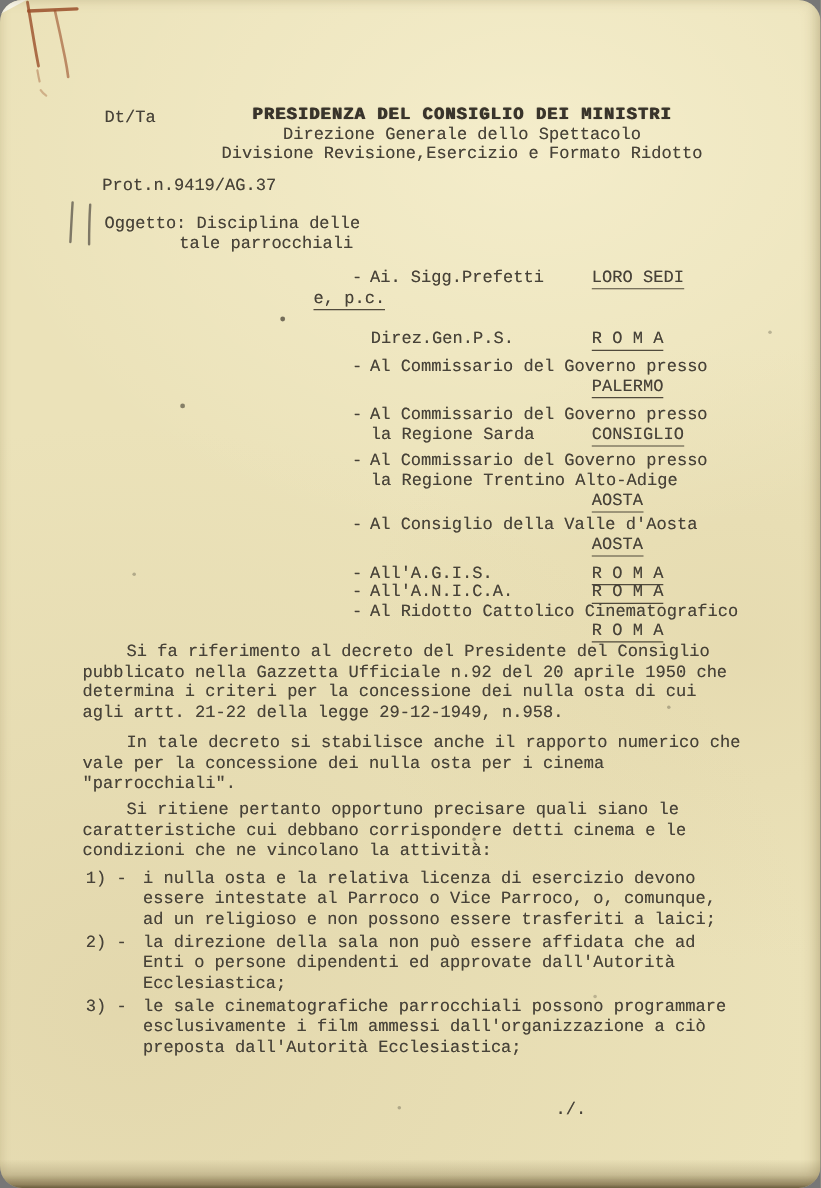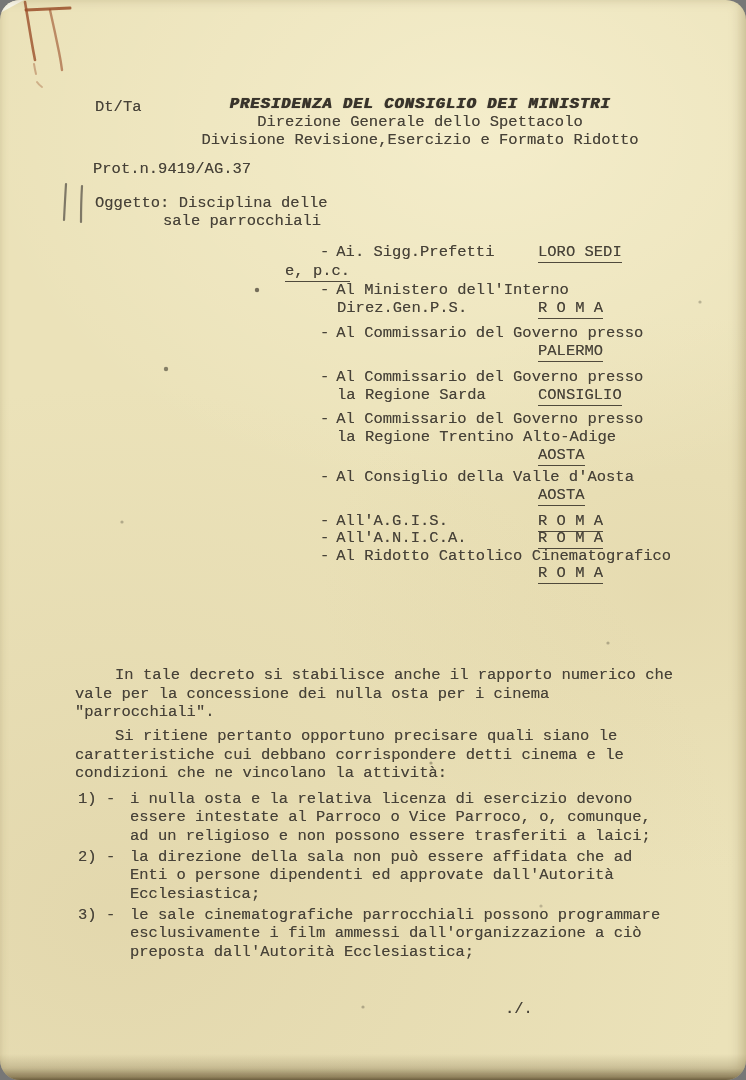--- a/index.html
+++ b/index.html
@@ -18,21 +18,21 @@
       var(--paper);
     text-shadow:0 0 .6px rgba(71,66,56,.55);
     border-radius:20px;
   }
   .page::after{content:"";position:absolute;inset:0;pointer-events:none;
     box-shadow:inset -6px 0 12px rgba(120,100,55,.22), inset 0 -5px 10px rgba(120,100,55,.18);}
   .t{position:absolute;font-size:15.5px;line-height:18px;white-space:pre;}
   .hdr{position:absolute;left:150px;top:0;width:540px;text-align:center;}
   .hline{font-size:15.5px;line-height:18px;white-space:pre;position:absolute;width:540px;}
   .org1{font-weight:bold;letter-spacing:1px;color:var(--title-ink);
-        text-shadow:.8px 0 0 currentColor,0 0 1px rgba(57,52,43,.55);font-style:italic;}
+        text-shadow:.8px 0 0 currentColor,0 0 1px rgba(57,52,43,.55);}
   .para{position:absolute;left:75px;width:604px;font-size:15.5px;line-height:18.5px;text-indent:40px;}
   .li-marker{position:absolute;left:78px;font-size:15.5px;white-space:pre;}
   .li-text{position:absolute;left:130px;width:540px;font-size:15.5px;line-height:18.3px;}
   .city{position:absolute;left:538px;width:122px;font-size:15.5px;white-space:pre;}
   .u{display:inline-block;border-bottom:1.6px solid rgba(62,56,45,.9);padding-bottom:1px;}
   .dash{margin-right:7px;}
   .specks{position:absolute;left:0;top:0;width:2px;height:2px;border-radius:50%;
     box-shadow:
       256px 289px 0 1.2px rgba(50,45,35,.65),
       165px 368px 0 1.2px rgba(50,45,35,.55),
@@ -72,28 +72,27 @@
   <div class="specks"></div>
 
   <div class="t" style="left:95px;top:98px">Dt/Ta</div>
   <div class="hdr">
     <div class="hline org1" style="top:95px">PRESIDENZA DEL CONSIGLIO DEI MINISTRI</div>
     <div class="hline" style="top:113px">Direzione Generale dello Spettacolo</div>
     <div class="hline" style="top:131px">Divisione Revisione,Esercizio e Formato Ridotto</div>
   </div>
   <div class="t" style="left:93px;top:160px">Prot.n.9419/AG.37</div>
   <div class="t" style="left:95px;top:194px">Oggetto: Disciplina delle</div>
-  <div class="t" style="left:163px;top:212px">sale parrocchiali</div>
+  <div class="t" style="left:163px;top:212px">tale parrocchiali</div>
 
   <div class="t" style="left:320px;top:243px"><span class="dash">-</span><span>Ai. Sigg.Prefetti</span></div>
   <div class="city" style="top:243px"><span class="u">LORO SEDI</span></div>
 
   <div class="t" style="left:285px;top:262px"><span class="u">e, p.c.</span></div>
 
-  <div class="t" style="left:320px;top:281px"><span class="dash">-</span><span>Al Ministero dell'Interno</span></div>
   <div class="t" style="left:337px;top:299px">Direz.Gen.P.S.</div>
   <div class="city" style="top:299px"><span class="u">R O M A</span></div>
 
   <div class="t" style="left:320px;top:324px"><span class="dash">-</span><span>Al Commissario del Governo presso</span></div>
   <div class="city" style="top:342px"><span class="u">PALERMO</span></div>
 
   <div class="t" style="left:320px;top:368px"><span class="dash">-</span><span>Al Commissario del Governo presso</span></div>
   <div class="t" style="left:337px;top:386px">la Regione Sarda</div>
   <div class="city" style="top:386px"><span class="u">CONSIGLIO</span></div>
 
@@ -106,20 +105,21 @@
 
   <div class="t" style="left:320px;top:512px"><span class="dash">-</span><span>All'A.G.I.S.</span></div>
   <div class="city" style="top:512px"><span class="u">R O M A</span></div>
 
   <div class="t" style="left:320px;top:529px"><span class="dash">-</span><span>All'A.N.I.C.A.</span></div>
   <div class="city" style="top:529px"><span class="u">R O M A</span></div>
 
   <div class="t" style="left:320px;top:547px"><span class="dash">-</span><span>Al Ridotto Cattolico Cinematografico</span></div>
   <div class="city" style="top:564px"><span class="u">R O M A</span></div>
 
+  <div class="para" style="top:583px">Si fa riferimento al decreto del Presidente del Consiglio pubblicato nella Gazzetta Ufficiale n.92 del 20 aprile 1950 che determina i criteri per la concessione dei nulla osta di cui agli artt. 21-22 della legge 29-12-1949, n.958.</div>
   <div class="para" style="top:727px">Si ritiene pertanto opportuno precisare quali siano le caratteristiche cui debbano corrispondere detti cinema e le condizioni che ne vincolano la attività:</div>
   <div class="para" style="top:666px">In tale decreto si stabilisce anche il rapporto numerico che vale per la concessione dei nulla osta per i cinema "parrocchiali".</div>
 
   <div class="li-marker" style="top:790px">1) -</div>
   <div class="li-text" style="top:790px">i nulla osta e la relativa licenza di esercizio devono essere intestate al Parroco o Vice Parroco, o, comunque, ad un religioso e non possono essere trasferiti a laici;</div>
 
   <div class="li-marker" style="top:848px">2) -</div>
   <div class="li-text" style="top:848px">la direzione della sala non può essere affidata che ad Enti o persone dipendenti ed approvate dall'Autorità Ecclesiastica;</div>
 
   <div class="li-marker" style="top:906px">3) -</div>

